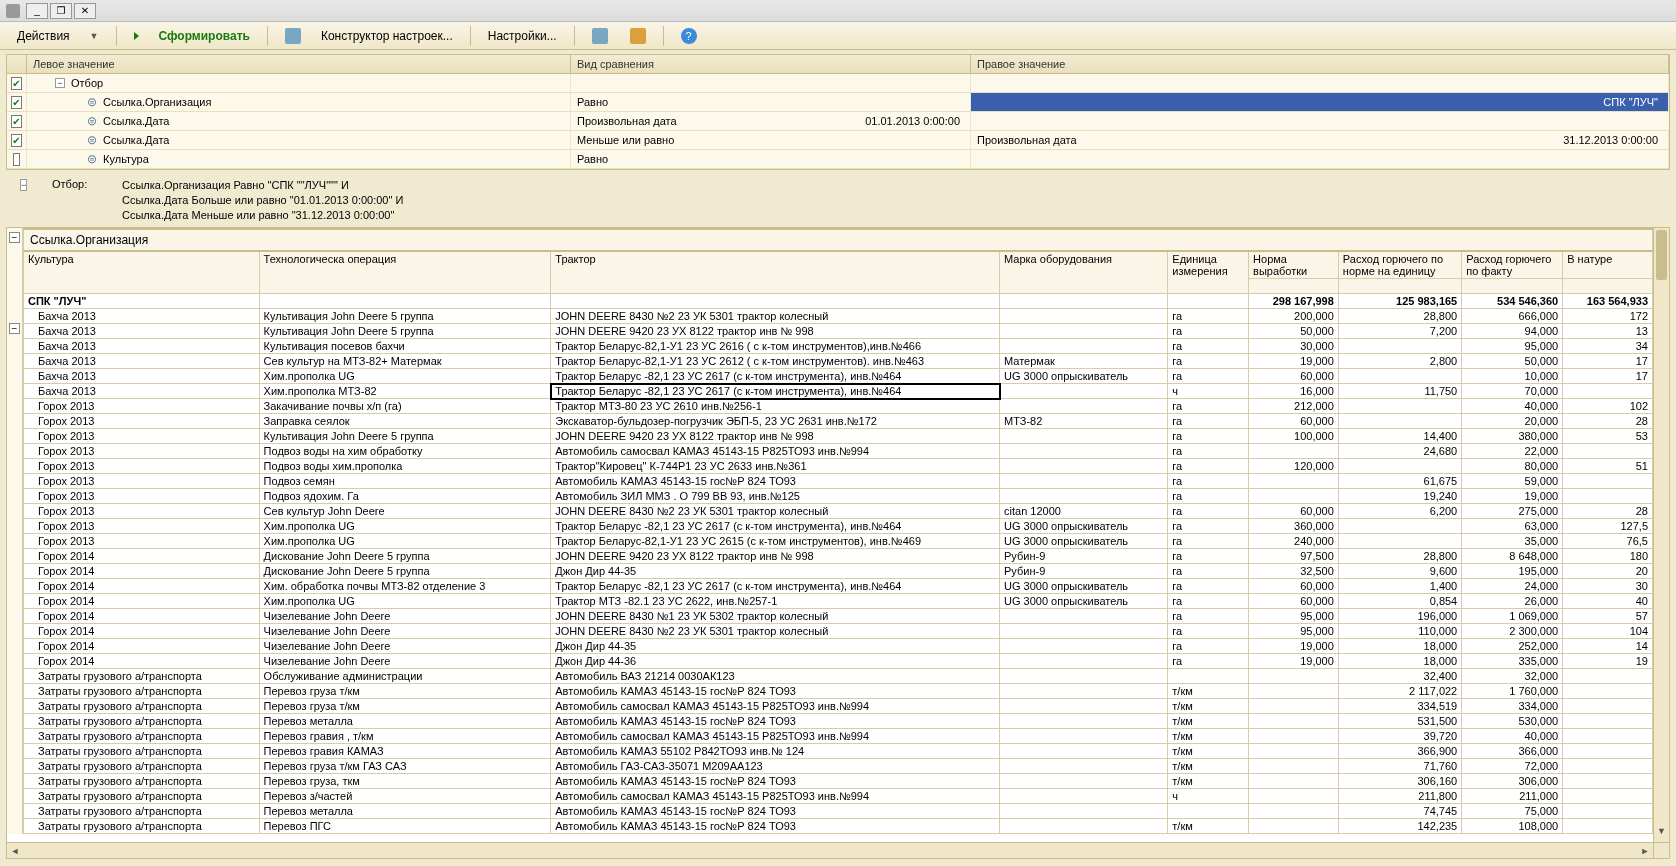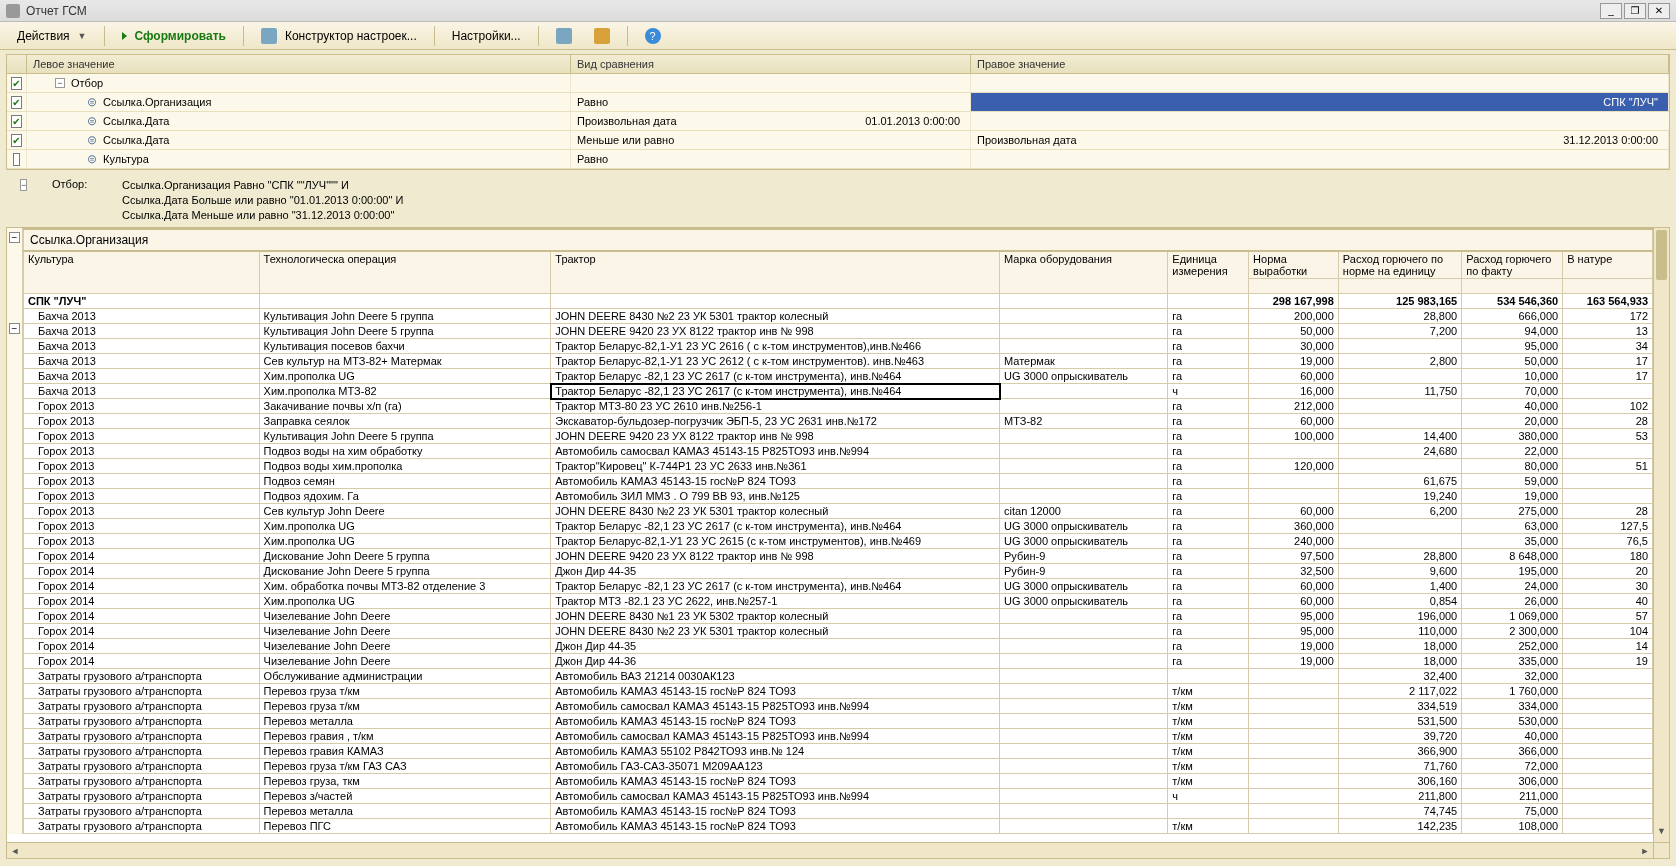--- a/index.html
+++ b/index.html
@@ -3,21 +3,21 @@
 <meta charset="utf-8">
 <style>
   * { box-sizing: border-box; margin: 0; padding: 0; }
   html, body { width: 1676px; height: 866px; overflow: hidden; font-family: Arial, sans-serif; font-size: 11px; background: #f0ead1; color: #000; }
   .titlebar { height: 22px; background: linear-gradient(#e8e8e8,#dcdcdc); border-bottom: 1px solid #bbb; display:flex; align-items:center; padding:0 6px; }
   .titlebar-icon { width:14px; height:14px; background:#999; margin-right:6px; border-radius:2px; }
   .titlebar-text { flex:1; color:#333; font-size:12px; }
   .win-btns { display:flex; gap:2px; }
   .win-btn { width:22px; height:16px; border:1px solid #999; background:#eee; font-size:10px; text-align:center; line-height:14px; cursor:pointer; }
   .toolbar { height:28px; background:linear-gradient(#faf5e6,#efe7c8); border-bottom:1px solid #c9bd8e; display:flex; align-items:center; padding:0 8px; gap:4px; }
-  .tbtn { height:22px; padding:0 8px; display:flex; align-items:center; gap:8px; cursor:pointer; border:1px solid transparent; border-radius:3px; font-size:12px; }
+  .tbtn { height:22px; padding:0 8px; display:flex; align-items:center; gap:20px; cursor:pointer; border:1px solid transparent; border-radius:3px; font-size:12px; }
   .tbtn.green { color:#1a7a12; font-weight:bold; }
   .tbtn .tri { display:inline-block; width:0; height:0; border-left:5px solid #1a7a12; border-top:4px solid transparent; border-bottom:4px solid transparent; }
   .tbtn .dd { font-size:9px; color:#555; }
   .ticon { width:16px; height:16px; background:#7aa6c2; border-radius:2px; }
   .ticon.or { background:#d9a13a; }
   .ticon.qu { background:#3a8bd9; border-radius:50%; font-size:11px; color:#fff; text-align:center; line-height:16px; }
   .sep { width:1px; height:20px; background:#c9bd8e; margin:0 4px; }
 
   .filter-box { border:1px solid #c9bd8e; margin:4px 6px 2px 6px; background:#fdf9ea; }
   .fhead { display:grid; grid-template-columns:20px 544px 400px 1fr; background:linear-gradient(#f2ecd4,#e8e0bd); border-bottom:1px solid #c9bd8e; }
@@ -56,21 +56,20 @@
   .hscroll { position:absolute; left:0; right:16px; bottom:0; height:16px; background:#efe7c8; border-top:1px solid #c9bd8e; }
   .hscroll .arr { position:absolute; top:0; bottom:0; width:16px; text-align:center; font-size:9px; line-height:16px; color:#555; }
   .hscroll .arr.l{left:0;} .hscroll .arr.r{right:0;}
   .corner { position:absolute; right:0; bottom:0; width:16px; height:16px; background:#efe7c8; border-left:1px solid #c9bd8e; border-top:1px solid #c9bd8e;}
 </style>
 </head>
 <body>
 
 <div class="titlebar">
   <div class="titlebar-icon"></div>
-  <div class="titlebar-text">Отчет ГСМ</div>
   <div class="win-btns">
     <div class="win-btn">_</div>
     <div class="win-btn">❐</div>
     <div class="win-btn">✕</div>
   </div>
 </div>
 
 <div class="toolbar">
   <div class="tbtn">
       <span>Действия</span> 

